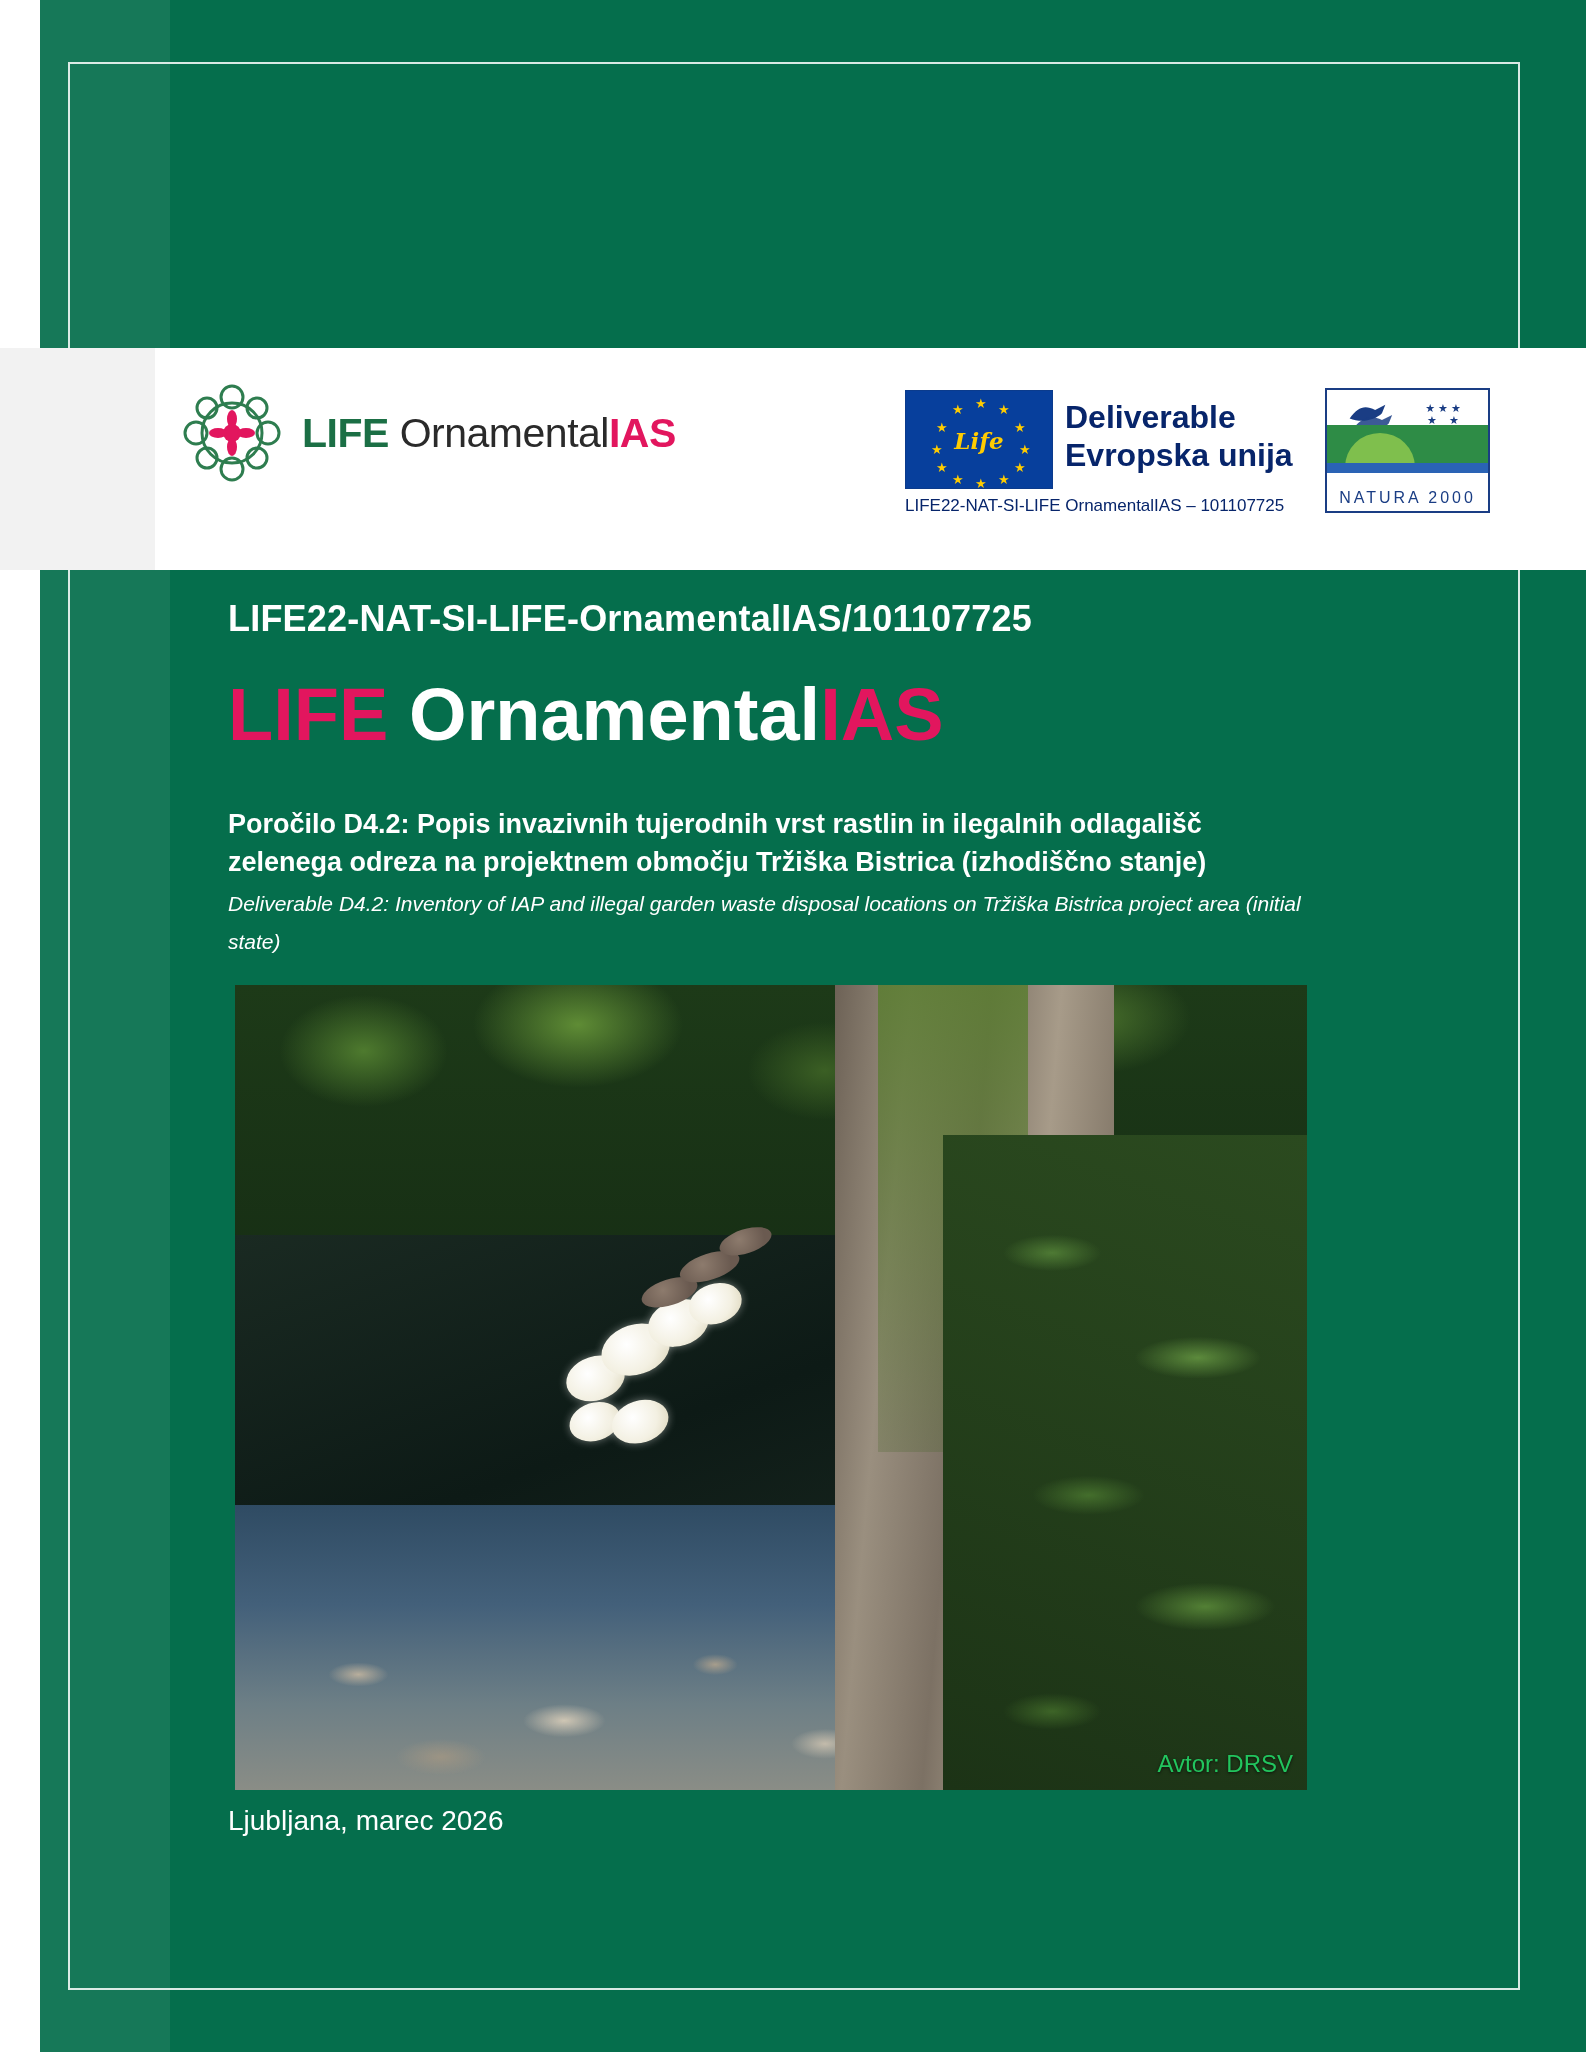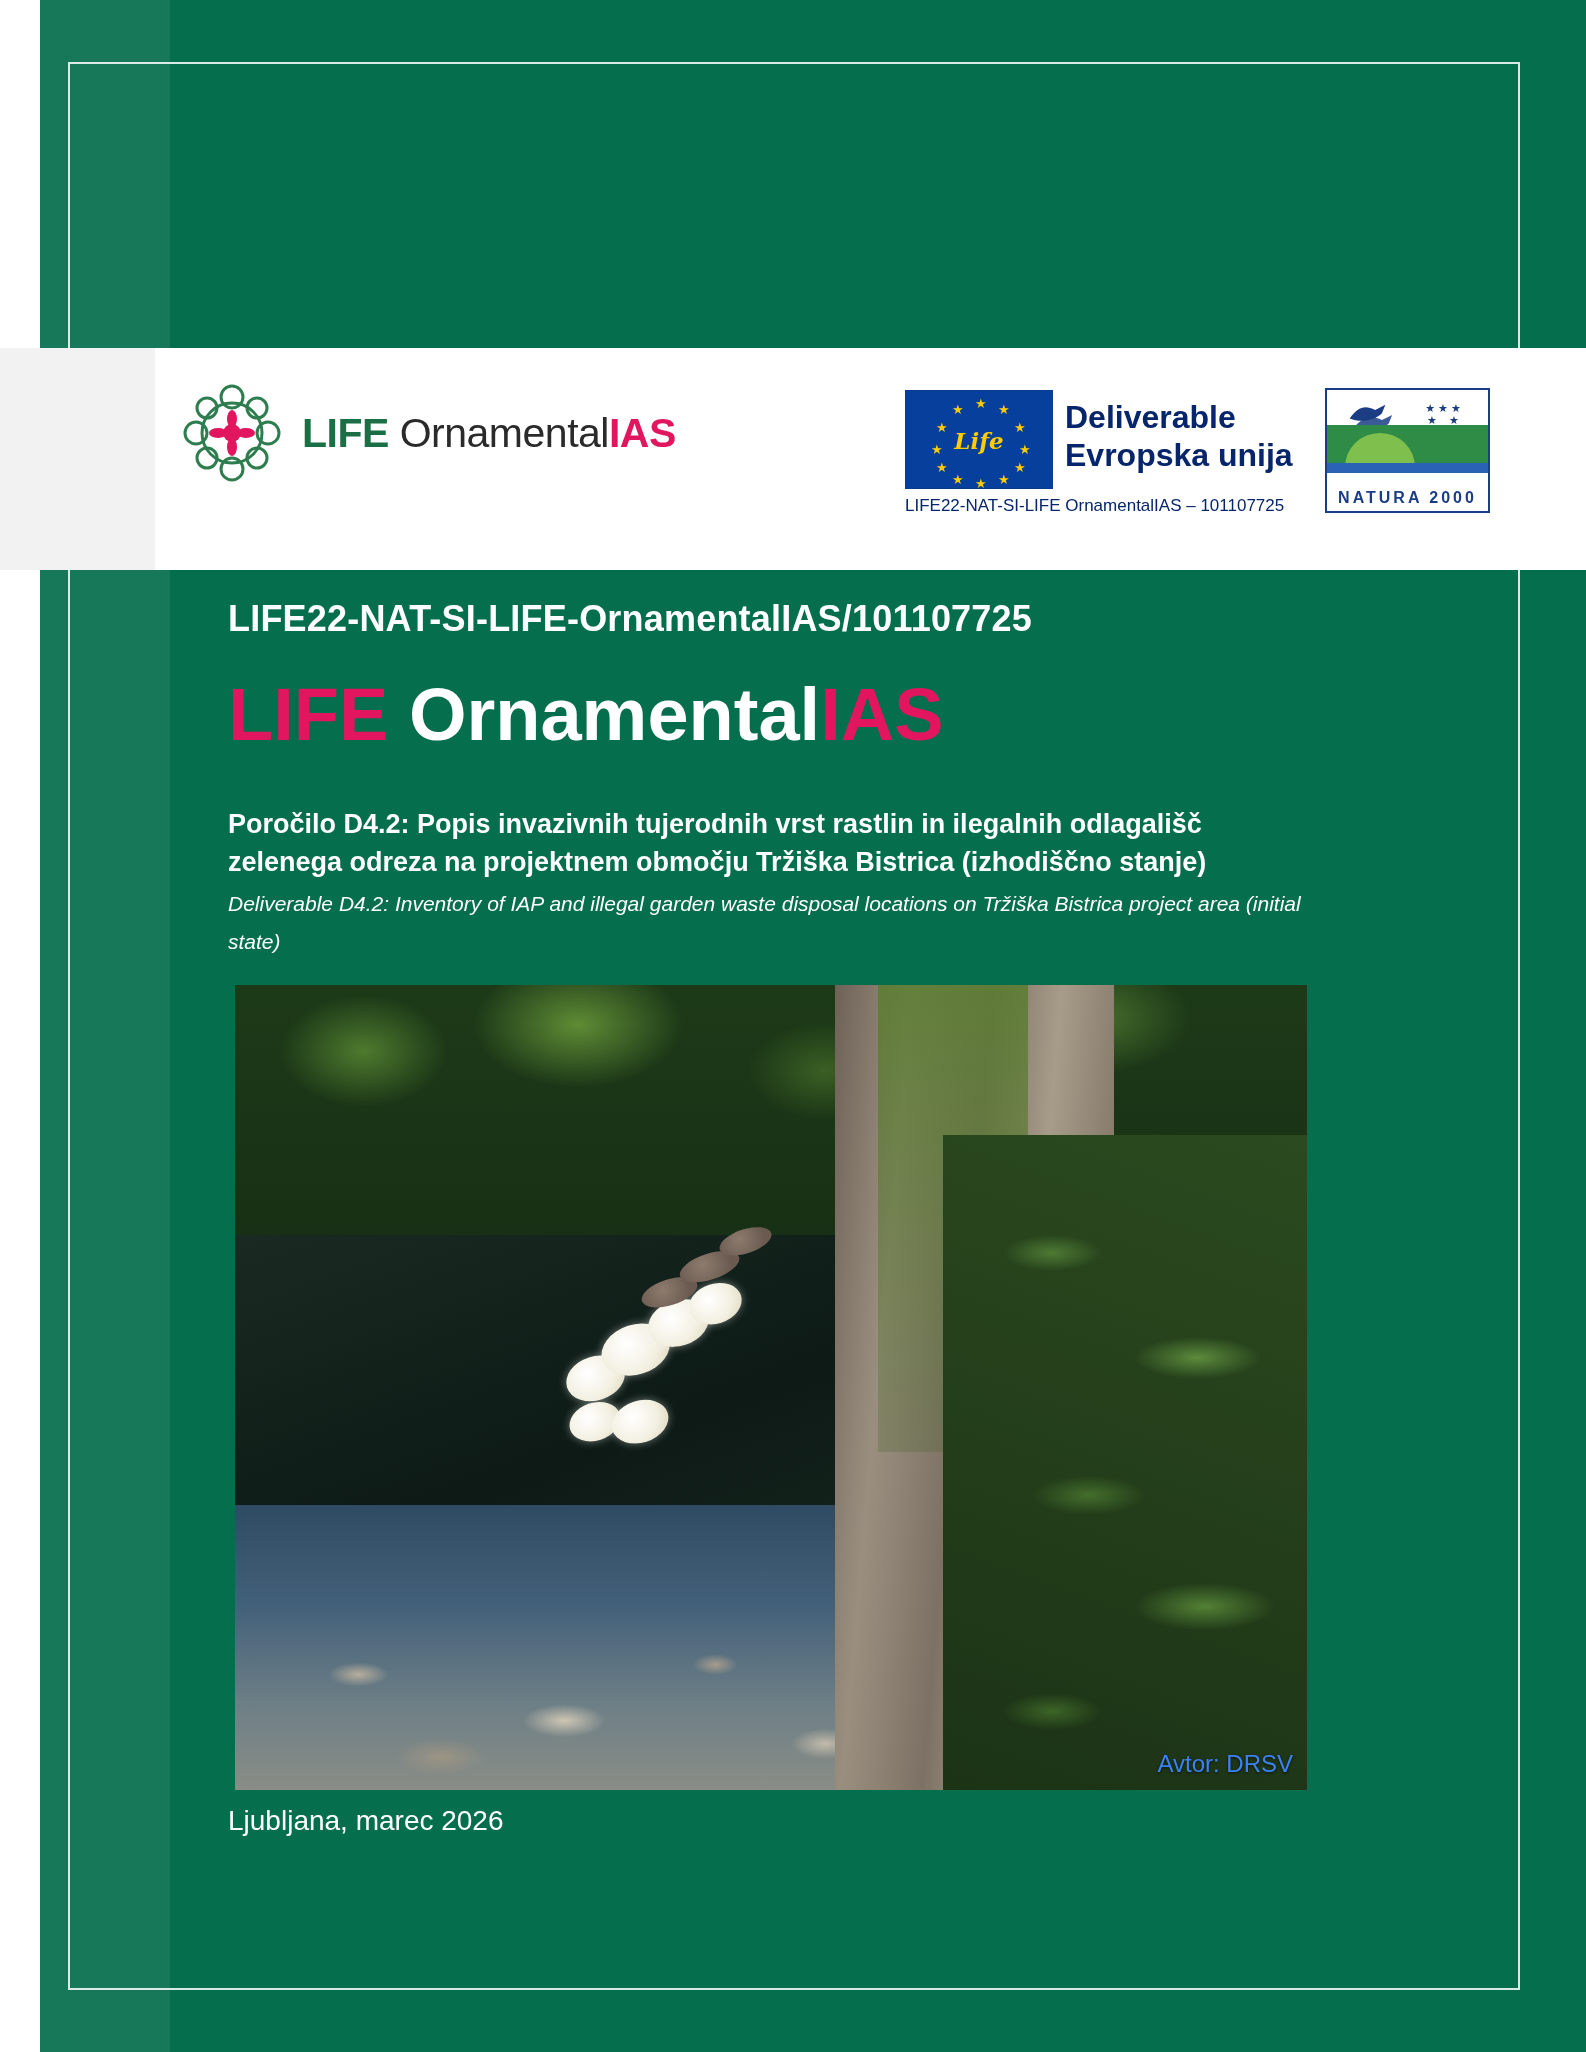--- a/index.html
+++ b/index.html
@@ -206,21 +206,21 @@
     background: #2a63b5;
   }
   .natura-label {
     position: absolute;
     left: 0;
     bottom: 4px;
     width: 100%;
     text-align: center;
     color: #1a3d84;
     font-size: 16px;
-    font-weight: bold;
+    font-weight: normal;
     letter-spacing: 3px;
   }
   .natura-birds {
     position: absolute;
     left: 14px;
     top: 8px;
     color: #1a3d84;
     font-size: 26px;
     line-height: 24px;
   }
@@ -377,21 +377,21 @@
   }
   .ph-flower .bud {
     position: absolute;
     border-radius: 50%;
     background: radial-gradient(circle at 40% 35%, #8d7b6d 0%, #6a5a50 70%);
   }
   .ph-credit {
     position: absolute;
     right: 14px;
     bottom: 12px;
-    color: #3b82f6;
+    color: #22c55e;
     font-size: 24px;
     text-shadow: 0 1px 3px rgba(0,0,0,0.7);
   }
 
   .doc-place {
     position: absolute;
     left: 228px;
     top: 1805px;
     color: #ffffff;
     font-size: 28px;

